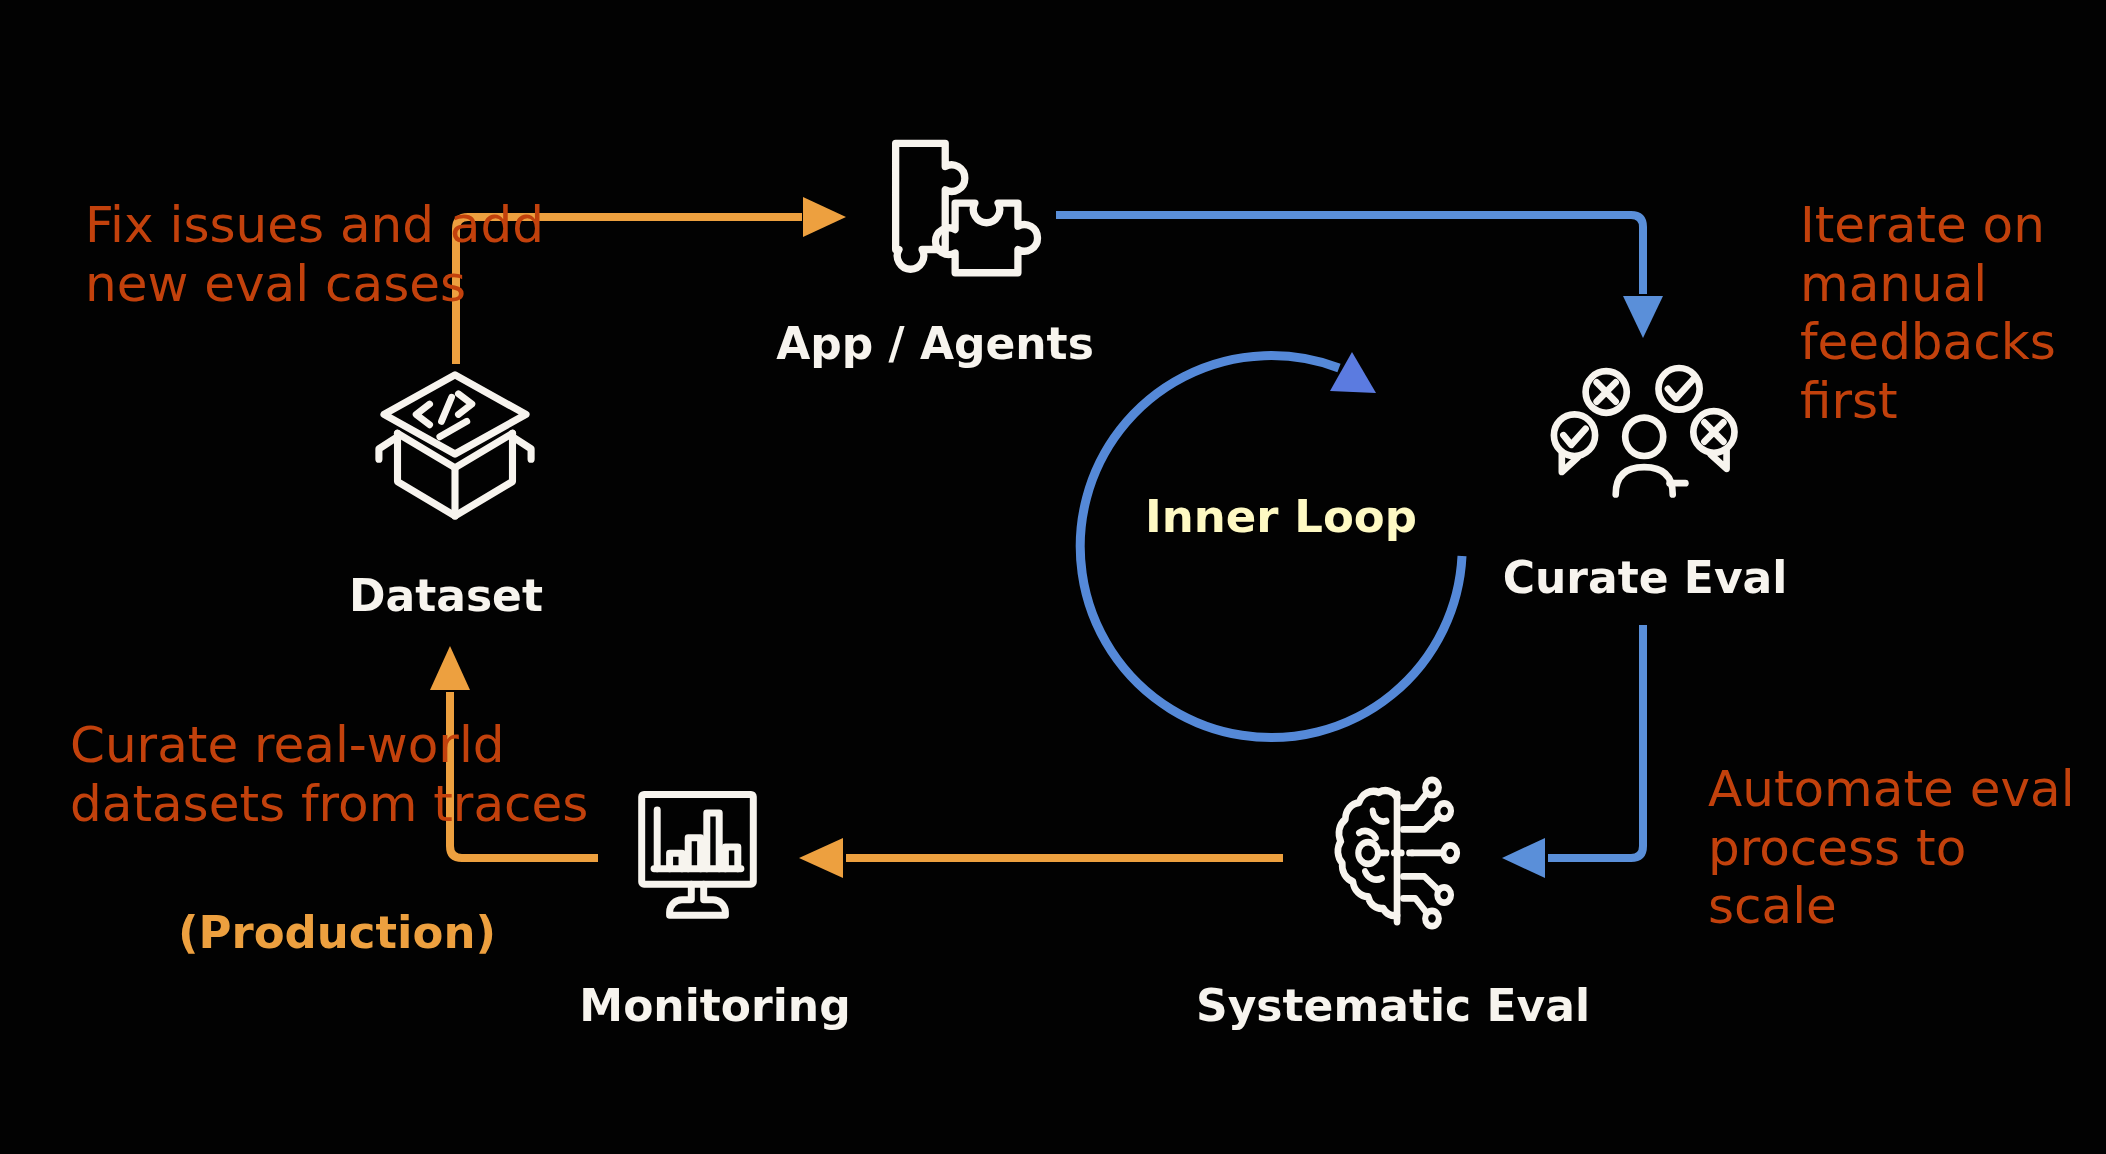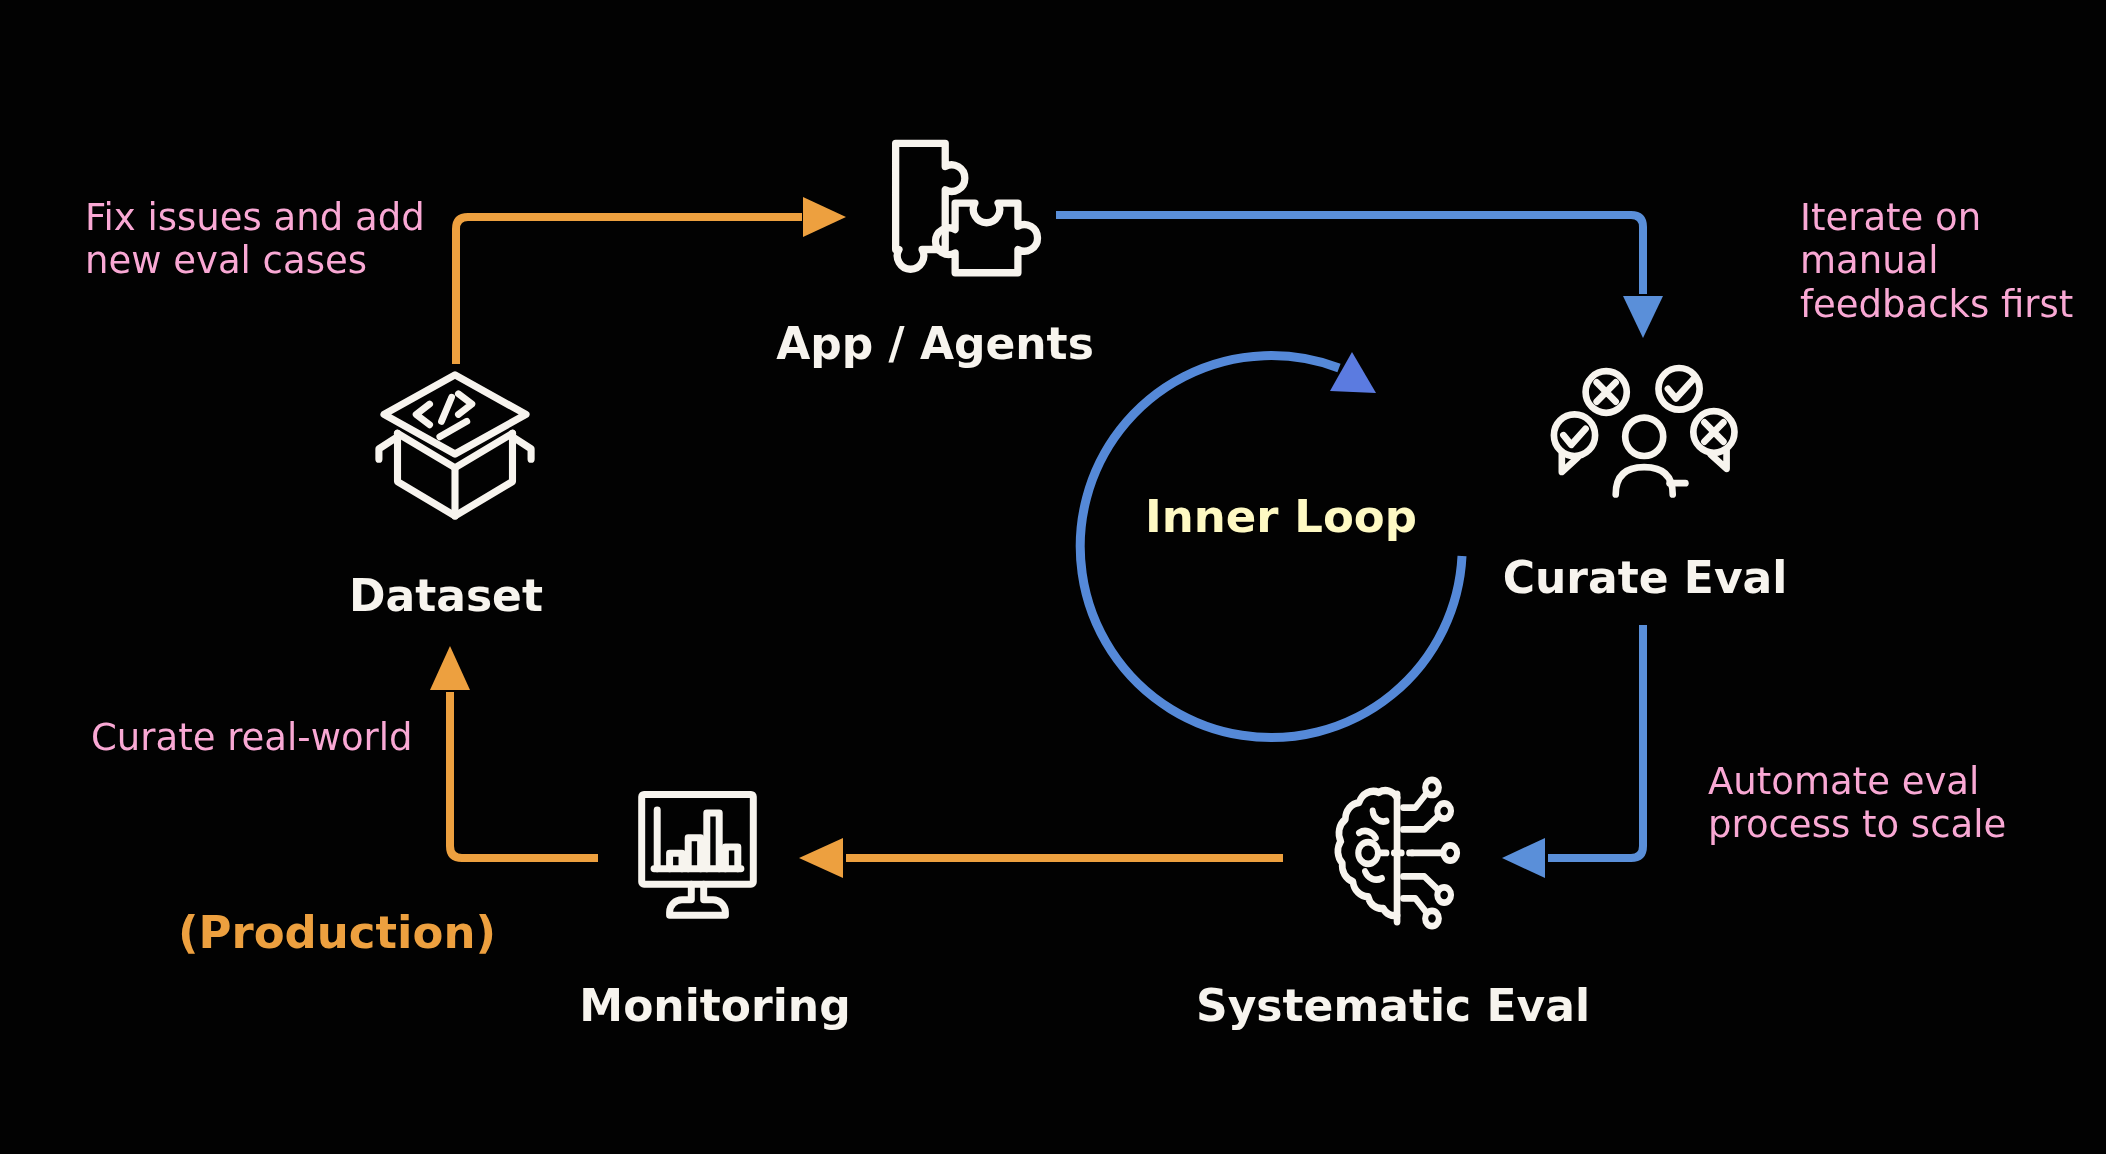--- a/index.html
+++ b/index.html
@@ -8,21 +8,21 @@
     overflow:hidden;font-family:"DejaVu Sans",sans-serif;
   }
   .connectors{position:absolute;left:0;top:0;width:2106px;height:1154px;}
   .icon{position:absolute;}
   .icon svg{display:block;width:100%;height:100%;}
   .node-label{
     position:absolute;width:520px;text-align:center;
     color:#F7F4EE;font-weight:700;font-size:44px;white-space:nowrap;
   }
   .annotation{
-    position:absolute;color:#f9a8d4;font-size:37px;line-height:1.17;font-weight:400;
+    position:absolute;color:#c2410c;font-size:50px;line-height:1.17;font-weight:400;
   }
   .annotation span{display:block;}
   .loop-label{
     position:absolute;width:520px;text-align:center;font-weight:700;
     font-size:45px;line-height:1.18;
   }
   .loop-label span{display:block;}
   .loop-inner{color:#fef9c3;}
   .loop-outer{color:#EDA03F;}
   .stroke-ico{stroke:#F7F4EE;fill:none;stroke-linecap:round;stroke-linejoin:round;}
@@ -154,17 +154,18 @@
   <div class="annotation" style="left:1800px;top:196px;">
     <span>Iterate on manual</span>
     <span>feedbacks first</span>
   </div>
 
   <div class="annotation" style="left:1708px;top:716px;margin-top:44px;">
     <span>Automate eval</span>
     <span>process to scale</span>
   </div>
 
-  <div class="annotation" style="left:70px;top:716px;margin-left:21px;">
+  <div class="annotation" style="left:70px;top:716px;">
     <span>Curate real-world</span>
+    <span>datasets from traces</span>
   </div>
 
 </div>
 
 </body></html>

